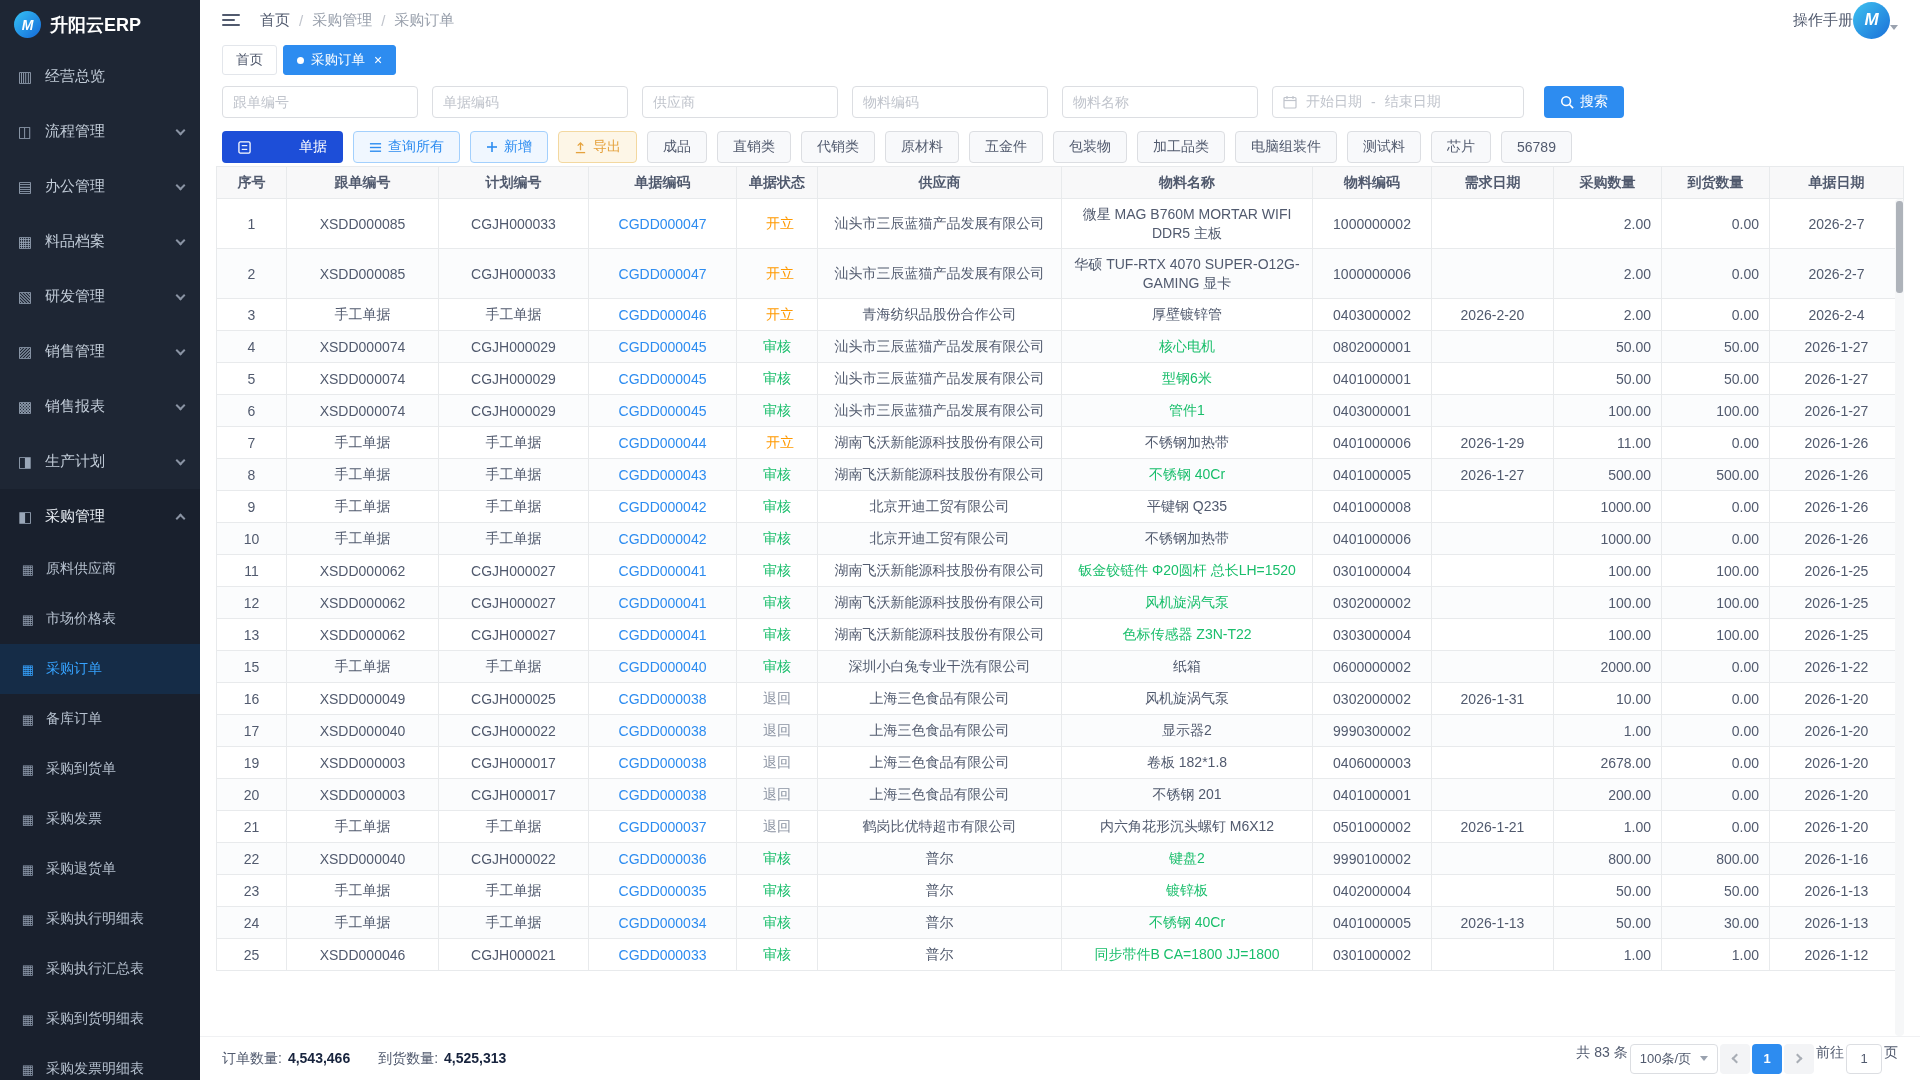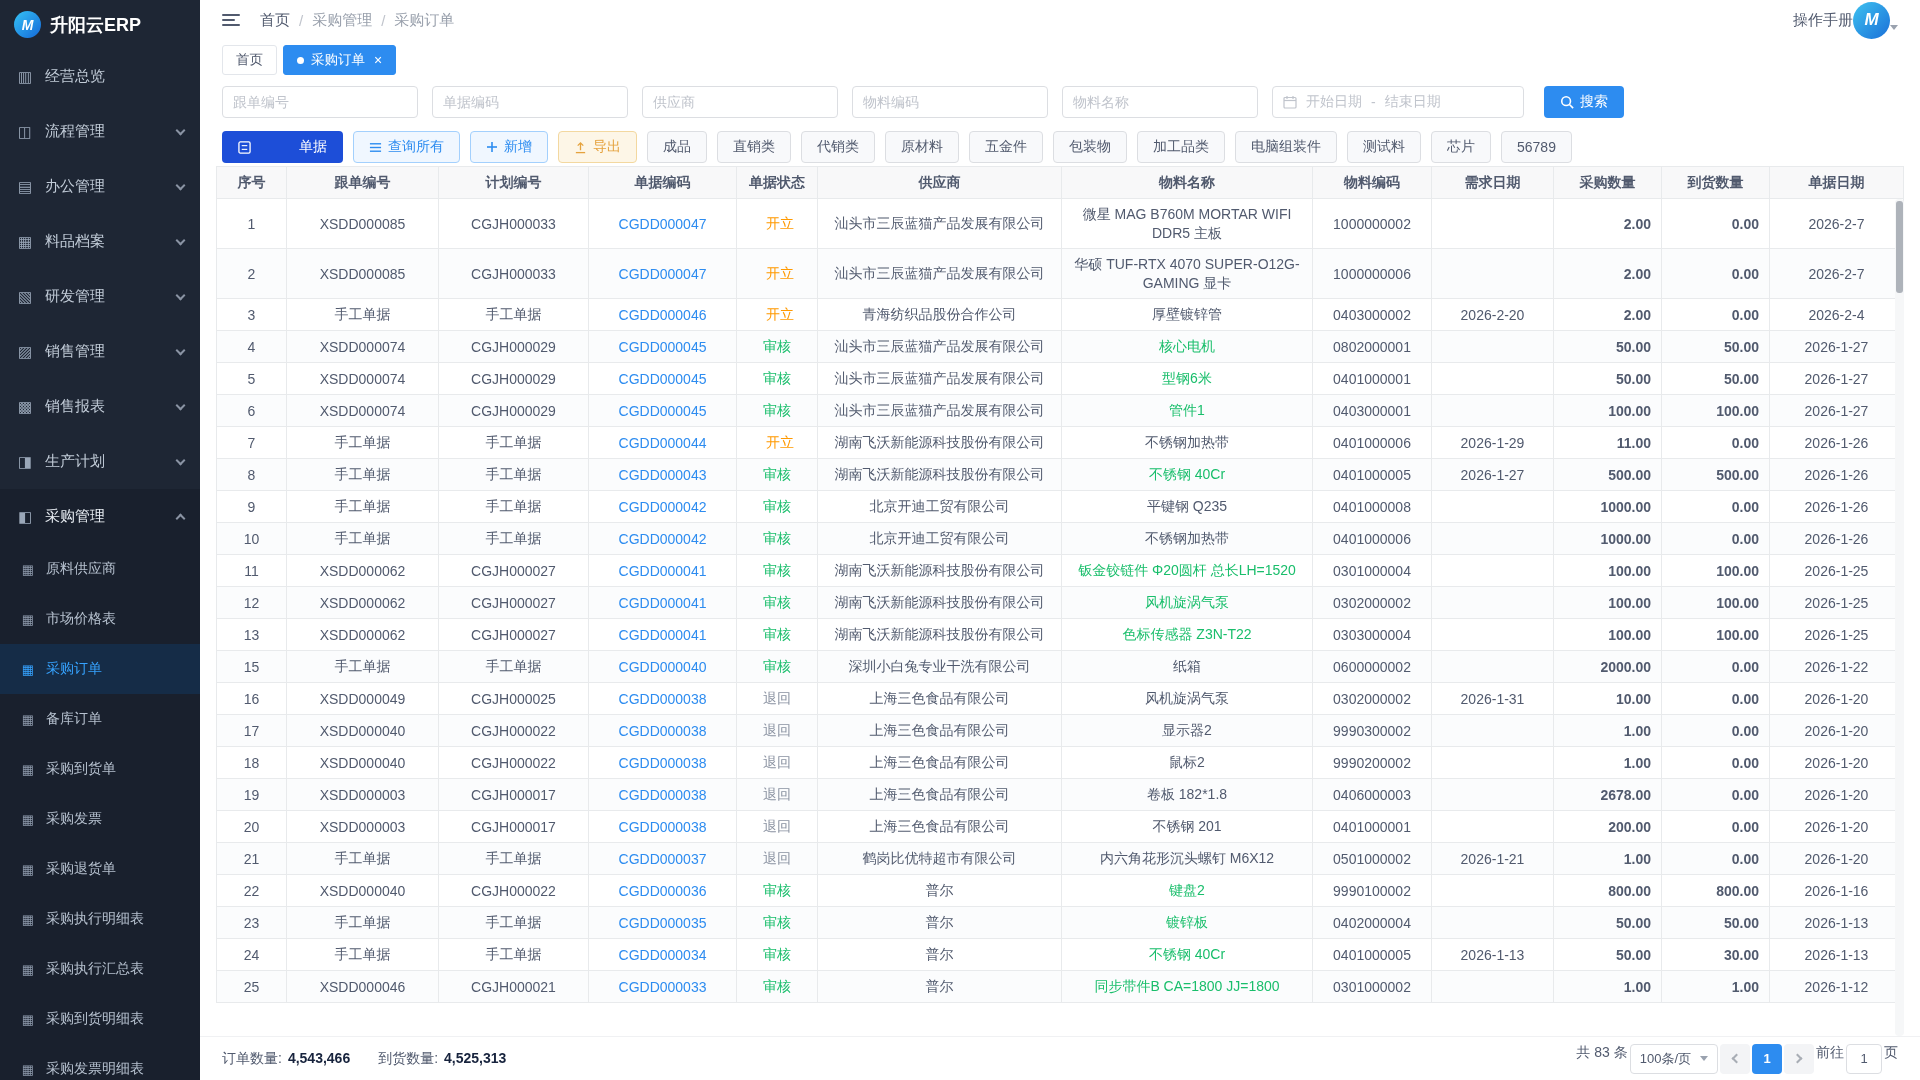--- a/index.html
+++ b/index.html
@@ -59,21 +59,21 @@
 
   
   .table-wrap{flex:1;margin:0 16px;position:relative;overflow:hidden;}
   table{width:100%;border-collapse:collapse;table-layout:fixed;font-size:14px;}
   th,td{border:1px solid #e8eaec;text-align:center;padding:1px 6px;overflow:hidden;}
   th{background:#f8f8f9;height:32px;font-weight:bold;color:#515a6e;white-space:nowrap;}
   td{height:32px;color:#515a6e;white-space:nowrap;text-overflow:ellipsis;}
   tbody tr:nth-child(even){background:#fbfcfd;}
   tr.tall td{height:50px;}
   tr.tall td.mat{white-space:normal;line-height:1.35;}
-  td.num{text-align:right;padding-right:10px;font-weight:bold;}
+  td.num{text-align:right;padding-right:10px;}
   .link{color:#2d8cf0;cursor:pointer;}
   .green{color:#19be6b;}
   .st-open{color:#ff9900;padding-left:12px;}
   .st-approved{color:#19be6b;}
   .st-returned{color:#8a92a1;}
   .vscroll{position:absolute;top:33px;right:0;width:9px;bottom:0;background:#f6f7f8;border-radius:4px;}
   .vthumb{position:absolute;top:2px;left:1px;width:7px;height:92px;background:#aeb3ba;border-radius:3px;cursor:pointer;}
 
   
   .statusbar{flex:0 0 44px;display:flex;align-items:center;padding:0 22px;font-size:14px;border-top:1px solid #f0f1f3;background:#fff;}
@@ -580,34 +580,20 @@
               <td class="st-returned">退回</td>
               <td>上海三色食品有限公司</td>
               <td class="mat">显示器2</td>
               <td>9990300002</td>
               <td></td>
               <td class="num">1.00</td>
               <td class="num">0.00</td>
               <td>2026-1-20</td>
             </tr>
             <tr>
-              <td>18</td>
-              <td>XSDD000040</td>
-              <td>CGJH000022</td>
-              <td><span class="link">CGDD000038</span></td>
-              <td class="st-returned">退回</td>
-              <td>上海三色食品有限公司</td>
-              <td class="mat">鼠标2</td>
-              <td>9990200002</td>
-              <td></td>
-              <td class="num">1.00</td>
-              <td class="num">0.00</td>
-              <td>2026-1-20</td>
-            </tr>
-            <tr>
               <td>19</td>
               <td>XSDD000003</td>
               <td>CGJH000017</td>
               <td><span class="link">CGDD000038</span></td>
               <td class="st-returned">退回</td>
               <td>上海三色食品有限公司</td>
               <td class="mat">卷板 182*1.8</td>
               <td>0406000003</td>
               <td></td>
               <td class="num">2678.00</td>

